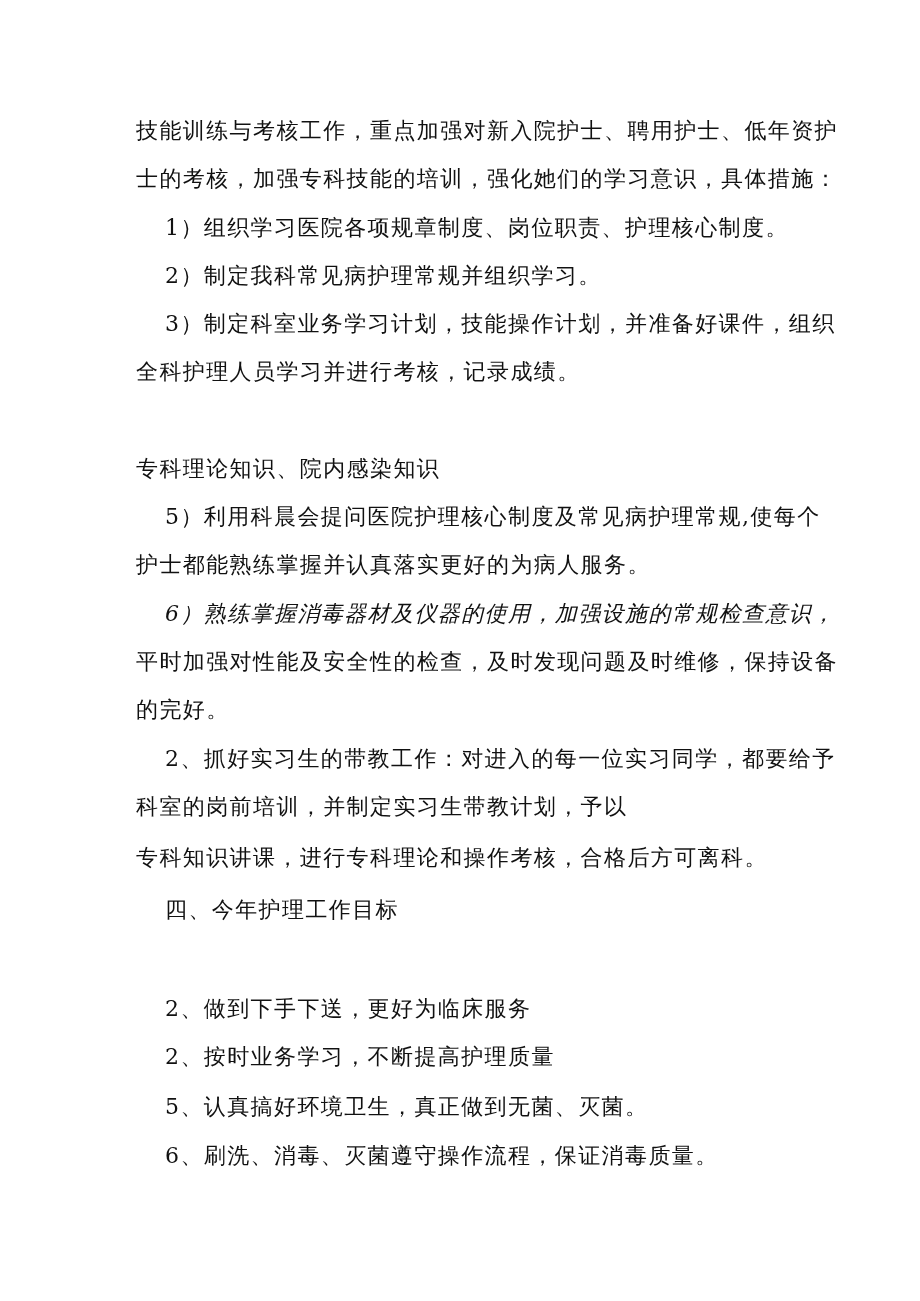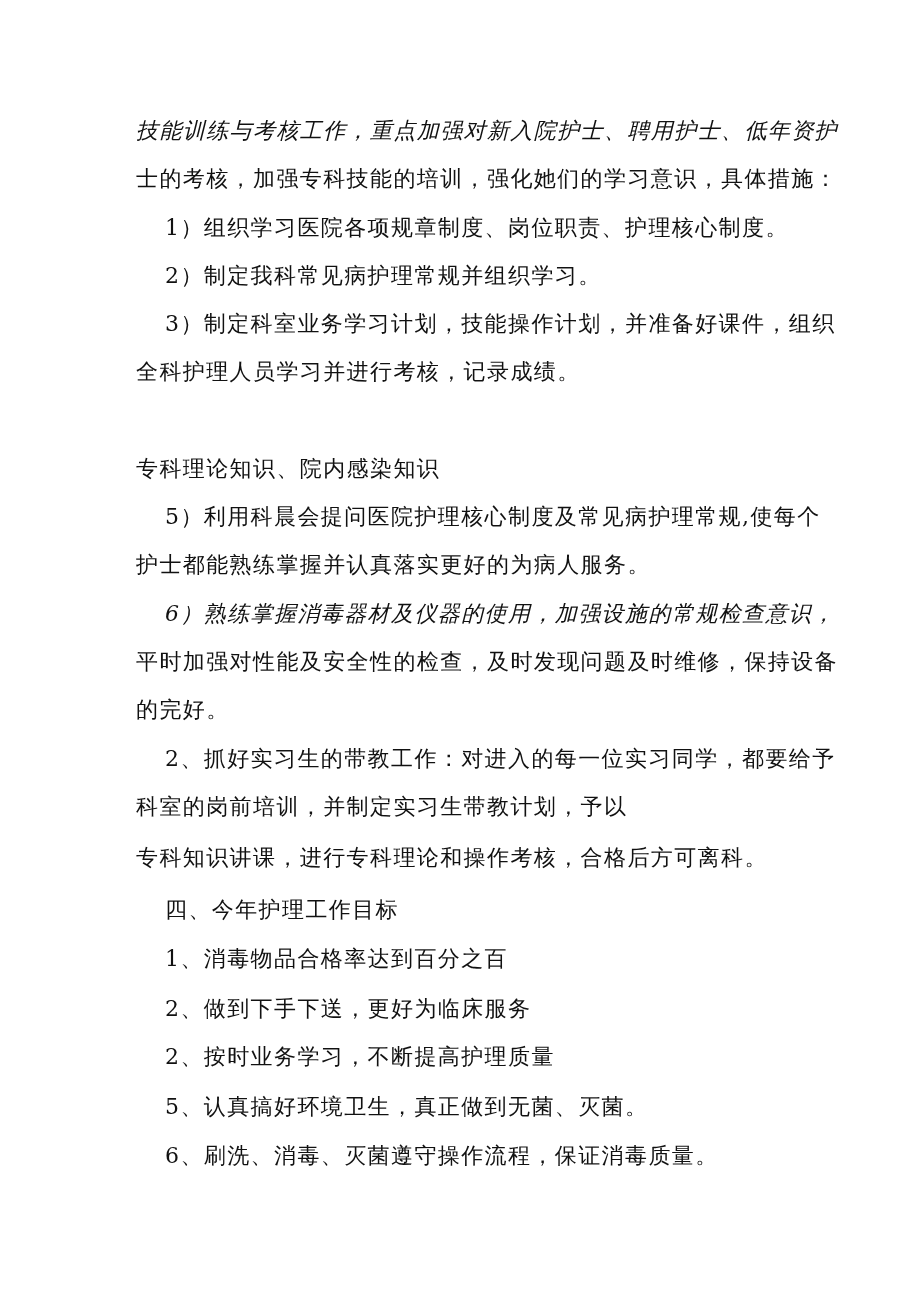--- a/index.html
+++ b/index.html
@@ -17,34 +17,33 @@
     color: #111111;
     white-space: nowrap;
     letter-spacing: 1.4px;
   }
   .indent { left: 165px; }
 </style>
 </head>
 <body>
 
 <div class="page">
-  <div class="line" style="top:118px;font-style:italic;">技能训练与考核工作，重点加强对新入院护士、聘用护士、低年资护</div>
+  <div class="line" style="top:118px;">技能训练与考核工作，重点加强对新入院护士、聘用护士、低年资护</div>
   <div class="line" style="top:166px;">士的考核，加强专科技能的培训，强化她们的学习意识，具体措施：</div>
   <div class="line indent" style="top:215px;">1）组织学习医院各项规章制度、岗位职责、护理核心制度。</div>
   <div class="line indent" style="top:263px;">2）制定我科常见病护理常规并组织学习。</div>
   <div class="line indent" style="top:311px;">3）制定科室业务学习计划，技能操作计划，并准备好课件，组织</div>
   <div class="line" style="top:359px;">全科护理人员学习并进行考核，记录成绩。</div>
   <div class="line" style="top:456px;">专科理论知识、院内感染知识</div>
   <div class="line indent" style="top:504px;">5）利用科晨会提问医院护理核心制度及常见病护理常规,使每个</div>
   <div class="line" style="top:552px;">护士都能熟练掌握并认真落实更好的为病人服务。</div>
   <div class="line indent" style="top:601px;font-style:italic;">6）熟练掌握消毒器材及仪器的使用，加强设施的常规检查意识，</div>
   <div class="line" style="top:649px;">平时加强对性能及安全性的检查，及时发现问题及时维修，保持设备</div>
   <div class="line" style="top:697px;">的完好。</div>
   <div class="line indent" style="top:746px;">2、抓好实习生的带教工作：对进入的每一位实习同学，都要给予</div>
   <div class="line" style="top:794px;">科室的岗前培训，并制定实习生带教计划，予以</div>
   <div class="line" style="top:845px;">专科知识讲课，进行专科理论和操作考核，合格后方可离科。</div>
   <div class="line indent" style="top:897px;">四、今年护理工作目标</div>
-  <div class="line indent" style="top:946px;">1、消毒物品合格率达到百分之百</div>
   <div class="line indent" style="top:996px;">2、做到下手下送，更好为临床服务</div>
   <div class="line indent" style="top:1044px;">2、按时业务学习，不断提高护理质量</div>
   <div class="line indent" style="top:1094px;">5、认真搞好环境卫生，真正做到无菌、灭菌。</div>
   <div class="line indent" style="top:1143px;">6、刷洗、消毒、灭菌遵守操作流程，保证消毒质量。</div>
 </div>
 
 </body></html>

